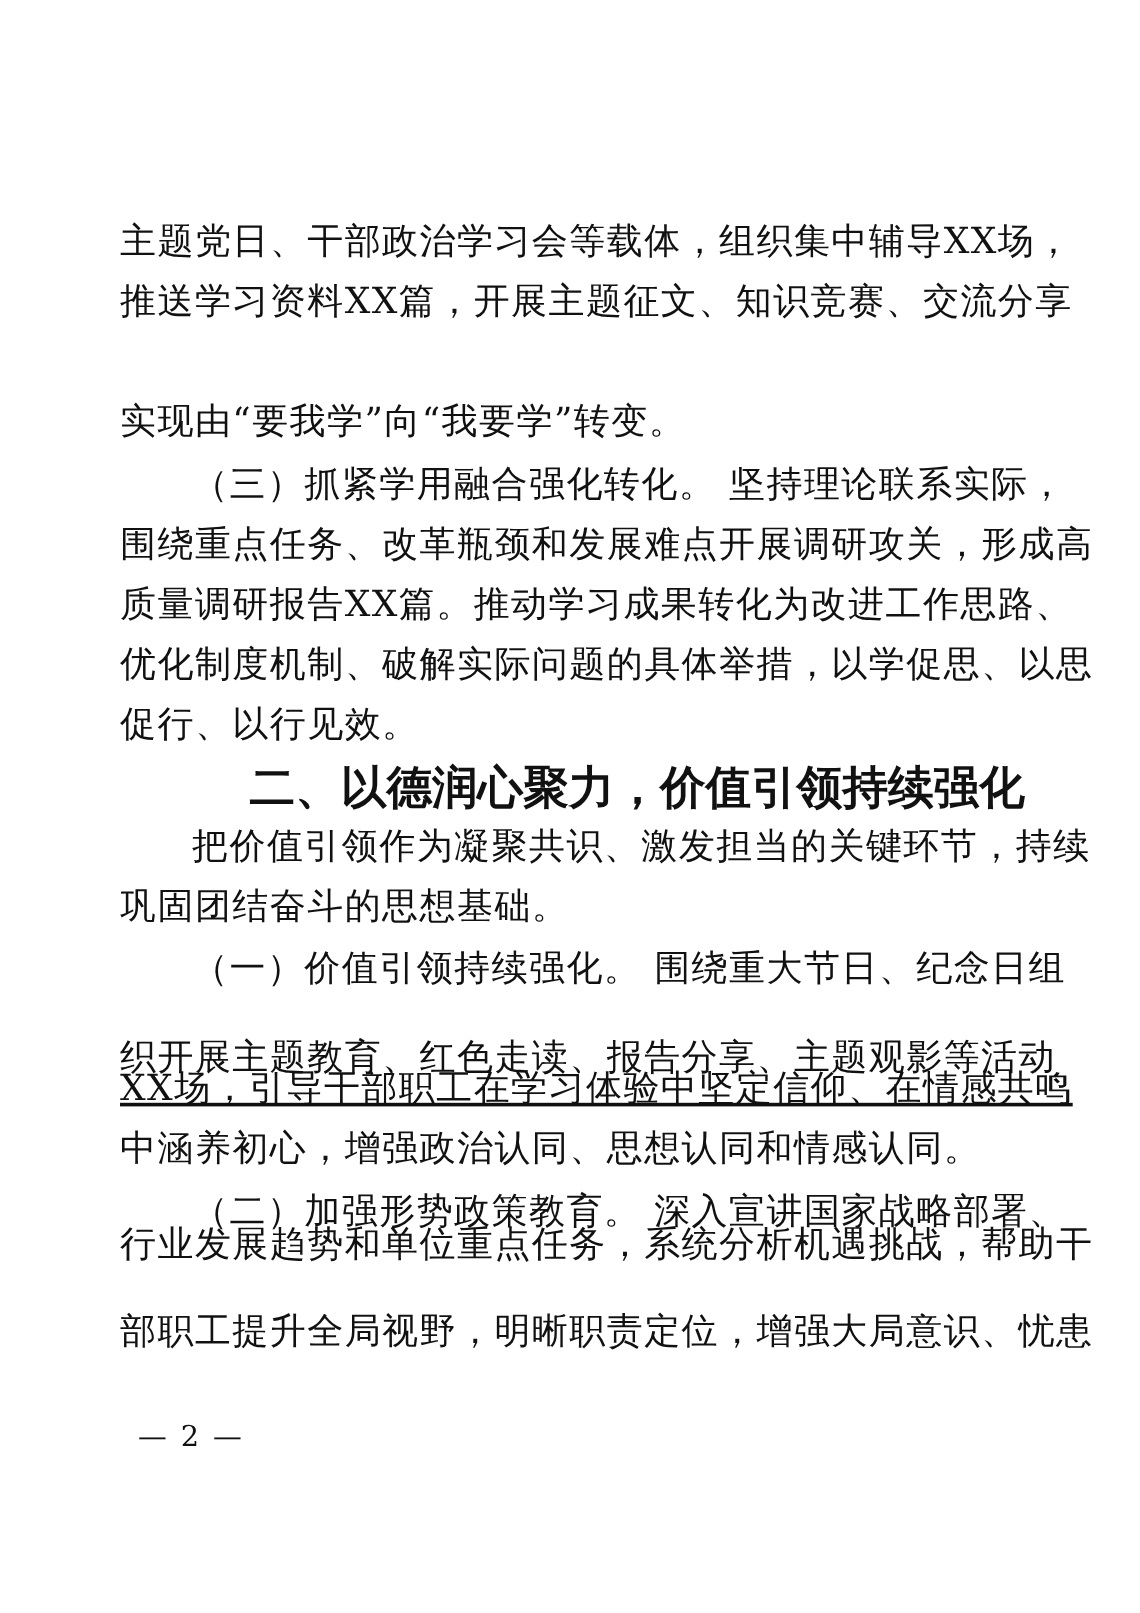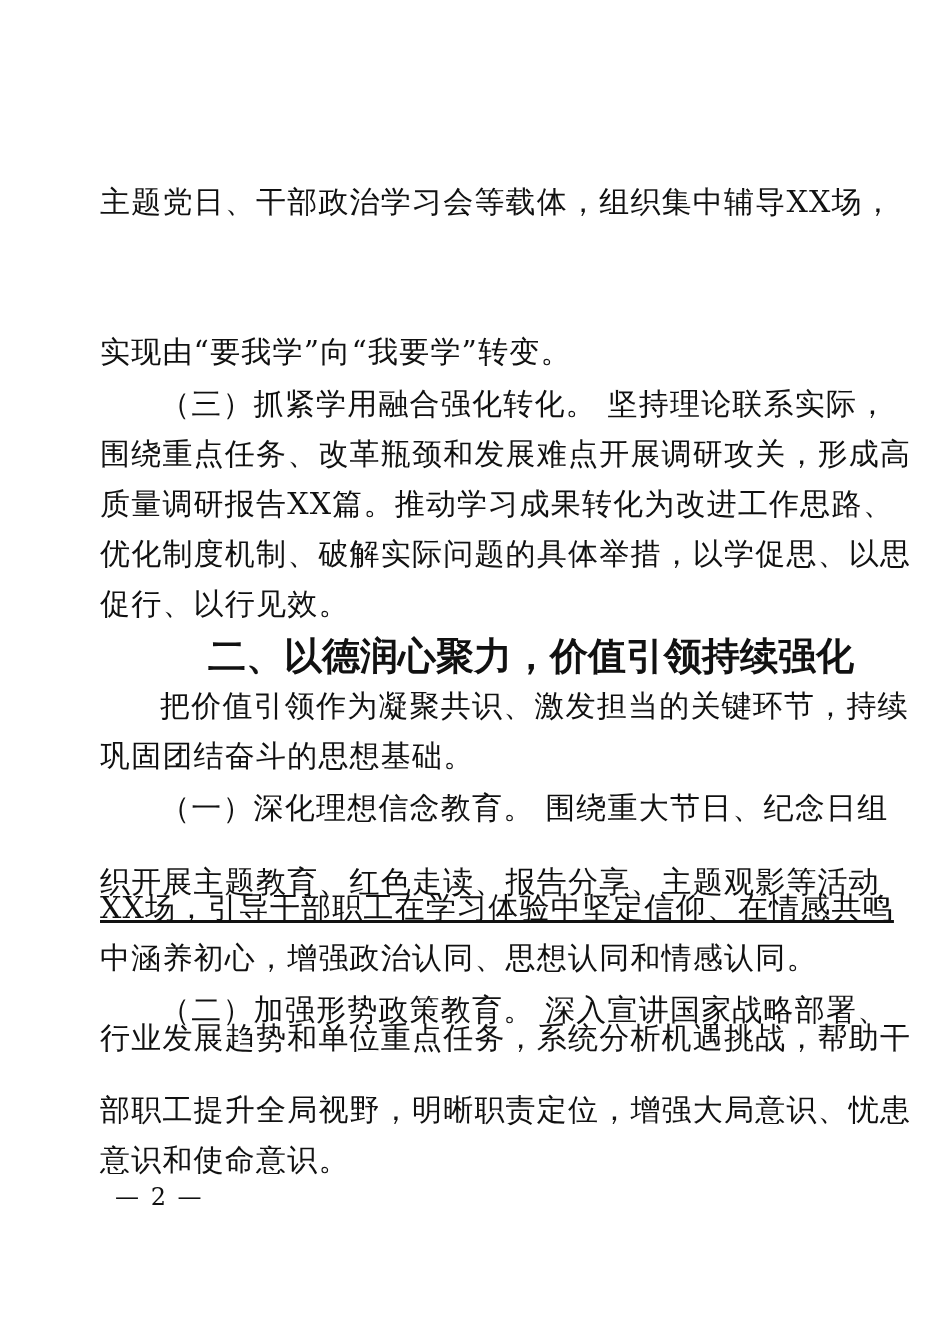--- a/index.html
+++ b/index.html
@@ -59,37 +59,37 @@
       color: #111111;
       letter-spacing: 2px;
     }
   </style>
 </head>
 <body>
 
 <div class="page">
 
   <div class="line justify" style="top:182px">主题党日、干部政治学习会等载体，组织集中辅导XX场，</div>
+  <div class="line justify" style="top:232px">推送学习资料XX篇，开展主题征文、知识竞赛、交流分享</div>
   <div class="line" style="top:332px">实现由“要我学”向“我要学”转变。</div>
 
   <div class="line indent justify" style="top:384px">（三）抓紧学用融合强化转化。 坚持理论联系实际，</div>
   <div class="line justify" style="top:434px">围绕重点任务、改革瓶颈和发展难点开展调研攻关，形成高</div>
   <div class="line justify" style="top:484px">质量调研报告XX篇。推动学习成果转化为改进工作思路、</div>
   <div class="line justify" style="top:534px">优化制度机制、破解实际问题的具体举措，以学促思、以思</div>
   <div class="line" style="top:584px">促行、以行见效。</div>
 
   <div class="line heading" style="top:636px; left:160px;">二、以德润心聚力，价值引领持续强化</div>
 
   <div class="line indent justify" style="top:686px">把价值引领作为凝聚共识、激发担当的关键环节，持续</div>
   <div class="line" style="top:736px">巩固团结奋斗的思想基础。</div>
 
-  <div class="line indent justify" style="top:788px">（一）深化理想信念教育。 围绕重大节日、纪念日组</div>
+  <div class="line indent justify" style="top:788px">（一）价值引领持续强化。 围绕重大节日、纪念日组</div>
   <div class="line justify" style="top:838px; width:720px;margin-top:24px;">织开展主题教育、红色走读、报告分享、主题观影等活动</div>
   <div class="line justify" style="top:888px; width:735px;text-decoration:underline;">XX场，引导干部职工在学习体验中坚定信仰、在情感共鸣</div>
   <div class="line" style="top:938px">中涵养初心，增强政治认同、思想认同和情感认同。</div>
 
   <div class="line indent justify" style="top:990px; width:665px;">（二）加强形势政策教育。 深入宣讲国家战略部署、</div>
   <div class="line justify" style="top:1018px">行业发展趋势和单位重点任务，系统分析机遇挑战，帮助干</div>
   <div class="line justify" style="top:1090px">部职工提升全局视野，明晰职责定位，增强大局意识、忧患</div>
-  <div class="line" style="top:1140px">意识和使命意识。</div>
 
   <div class="footer">— 2 —</div>
 </div>
 
 </body></html>

